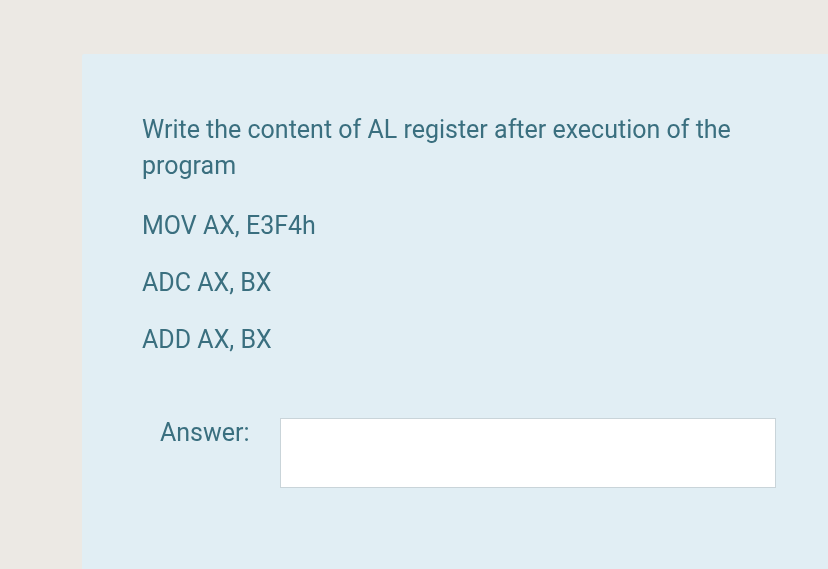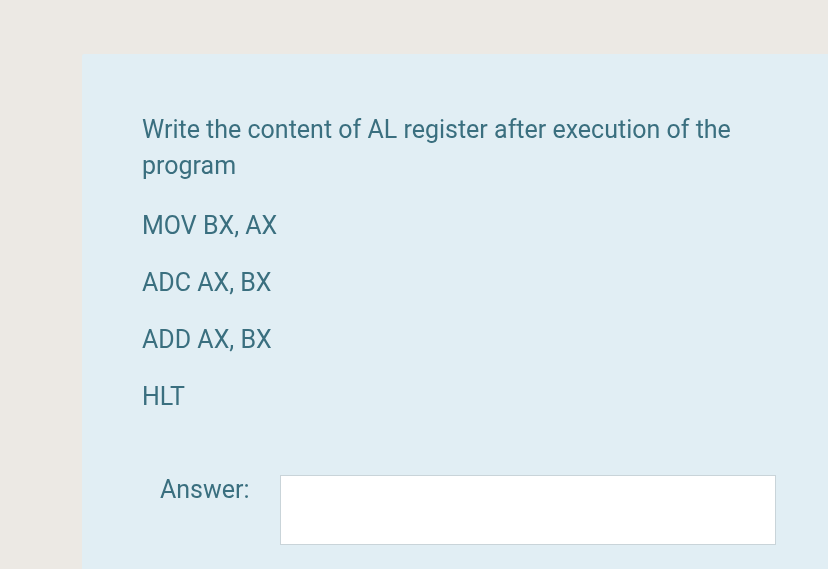--- a/index.html
+++ b/index.html
@@ -52,21 +52,20 @@
       font-size: 20px;
       padding: 0 12px;
       color: #333;
     }
   </style>
 </head>
 <body>
 
 <div class="question-card">
   <p class="question-text">Write the content of AL register after execution of the program</p>
-  <p class="code-line">MOV BX, AX</p>
+  <p class="code-line">MOV AX, E3F4h</p>
   <p class="code-line">ADC AX, BX</p>
   <p class="code-line">ADD AX, BX</p>
-  <p class="code-line">HLT</p>
   <div class="answer-row">
     <span class="answer-label">Answer:</span>
     <input type="text" class="answer-input" value="" style="">
   </div>
 </div>
 
 </body></html>

